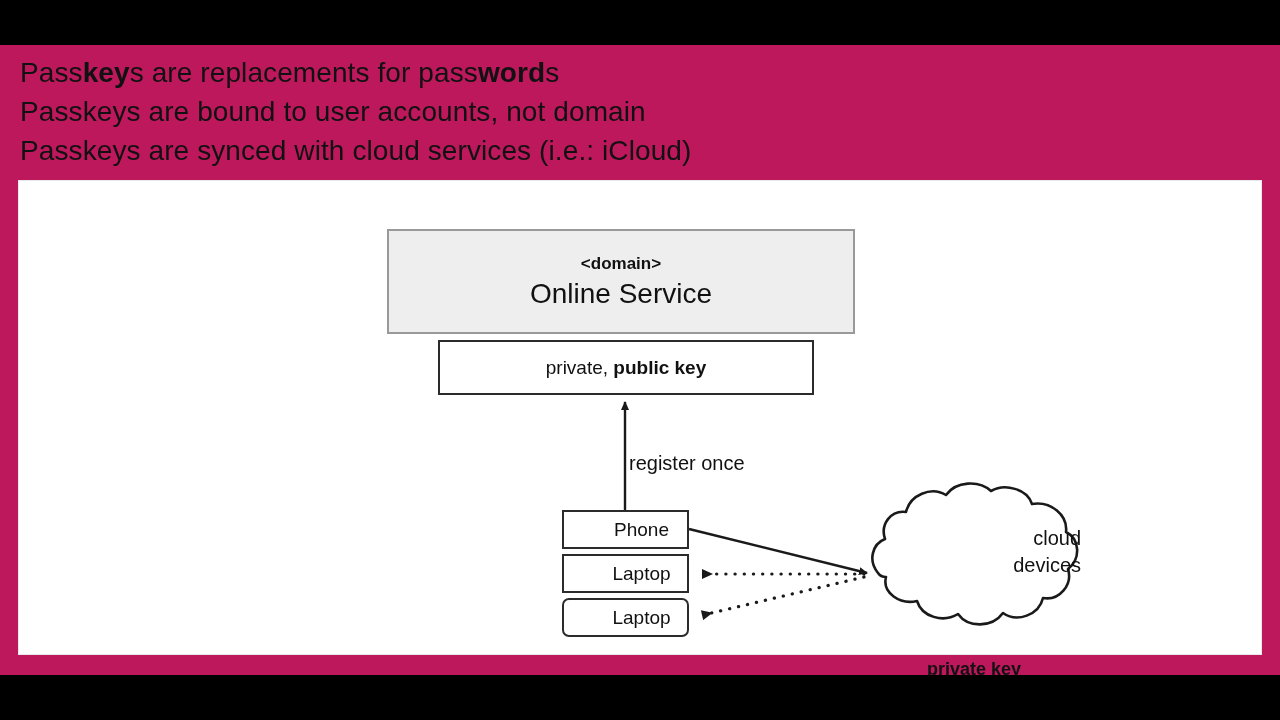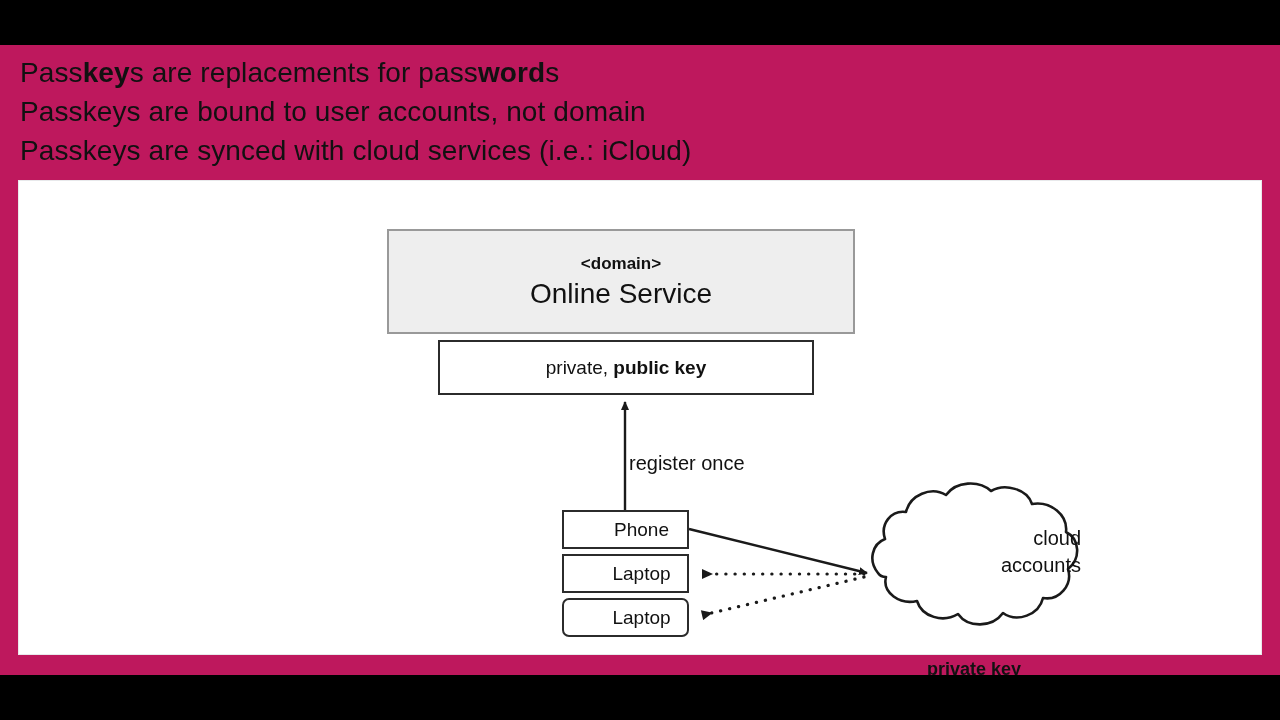--- a/index.html
+++ b/index.html
@@ -250,21 +250,21 @@
                    C 211 58, 212 78, 199 88
                    C 204 104, 190 120, 174 117
                    C 170 134, 148 142, 134 132
                    C 123 147, 99 147, 89 133
                    C 74 142, 53 136, 48 120
                    C 31 124, 13 112, 17 96
                    C 14 96, 11 95, 9 92 Z" fill="#ffffff" stroke="#1a1a1a" stroke-width="2.6" stroke-linejoin="round"></path>
         </svg>
         <div id="cloud-label">
           <div>cloud</div>
-          <div>accounts</div>
+          <div>devices</div>
         </div>
       </div>
 
       <div id="private-key-label">private key</div>
 
     </div>
 
   </div>
 
   <div id="letterbox-bottom" class="letterbox"></div>

